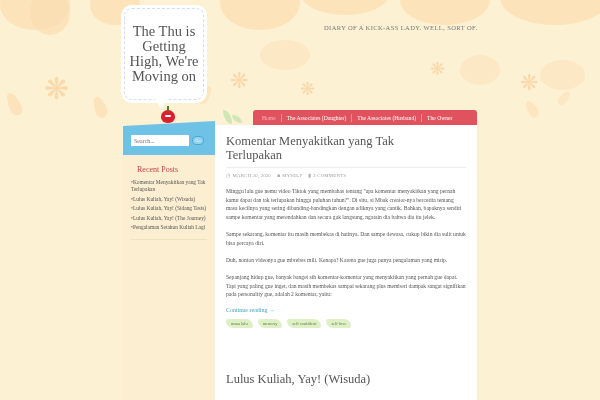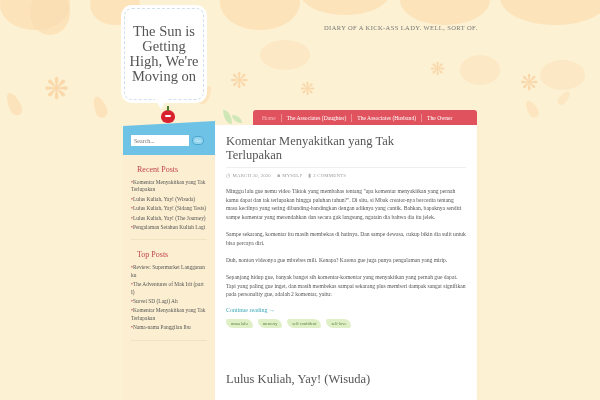--- a/index.html
+++ b/index.html
@@ -162,52 +162,41 @@
   <div class="petal" style="left:527px;top:100px;width:10px;height:18px;transform:rotate(-30deg);opacity:.6"></div>
   <div class="petal" style="left:560px;top:90px;width:8px;height:16px;transform:rotate(40deg);opacity:.5"></div>
   <div class="star" style="left:44px;top:74px;">❋</div>
   <div class="star" style="left:230px;top:70px;font-size:22px;">❋</div>
   <div class="star" style="left:300px;top:80px;font-size:18px;">❋</div>
   <div class="star" style="left:520px;top:72px;font-size:22px;">❋</div>
   <div class="star" style="left:430px;top:60px;font-size:18px;">❋</div>
 </div>
 
 <div class="title-bubble">
-  <h1 class="site-title">The Sun is Getting High, We're Moving on</h1>
+  <h1 class="site-title">The Thu is Getting High, We're Moving on</h1>
 </div>
 <div class="tagline">DIARY OF A KICK-ASS LADY. WELL, SORT OF.</div>
 
 <div class="apple"></div>
 <div class="leaf" style="left:223px;top:110px;width:9px;height:14px;"></div>
 <div class="leaf" style="left:232px;top:115px;width:10px;height:8px;"></div>
 
 <div class="search-panel"></div>
 <input class="search-input" type="text" placeholder="Search..." style="">
 <div class="search-button">Go</div>
 
 <aside class="sidebar">
   <div class="widget">
     <h3 class="widget-title">Recent Posts</h3>
     <ul class="widget-list">
       <li>Komentar Menyakitkan yang Tak Terlupakan</li>
       <li>Lulus Kuliah, Yay! (Wisuda)</li>
       <li>Lulus Kuliah, Yay! (Sidang Tesis)</li>
       <li>Lulus Kuliah, Yay! (The Journey)</li>
       <li>Pengalaman Setahun Kuliah Lagi</li>
-    </ul>
-    <div class="widget-sep"></div>
-  </div>
-  <div class="widget">
-    <h3 class="widget-title">Top Posts</h3>
-    <ul class="widget-list">
-      <li>Review: Supermarket Langganan ku</li>
-      <li>The Adventures of Mak Irit (part I)</li>
-      <li>Survei SD (Lagi) Ah</li>
-      <li>Komentar Menyakitkan yang Tak Terlupakan</li>
-      <li>Nama-nama Panggilan Ibu</li>
     </ul>
     <div class="widget-sep"></div>
   </div>
 </aside>
 
 <nav class="nav">
   <span class="nav-item active">Home</span>
   <span class="nav-item">The Associates (Daughter)</span>
   <span class="nav-item">The Associates (Husband)</span>
   <span class="nav-item">The Owner</span>

